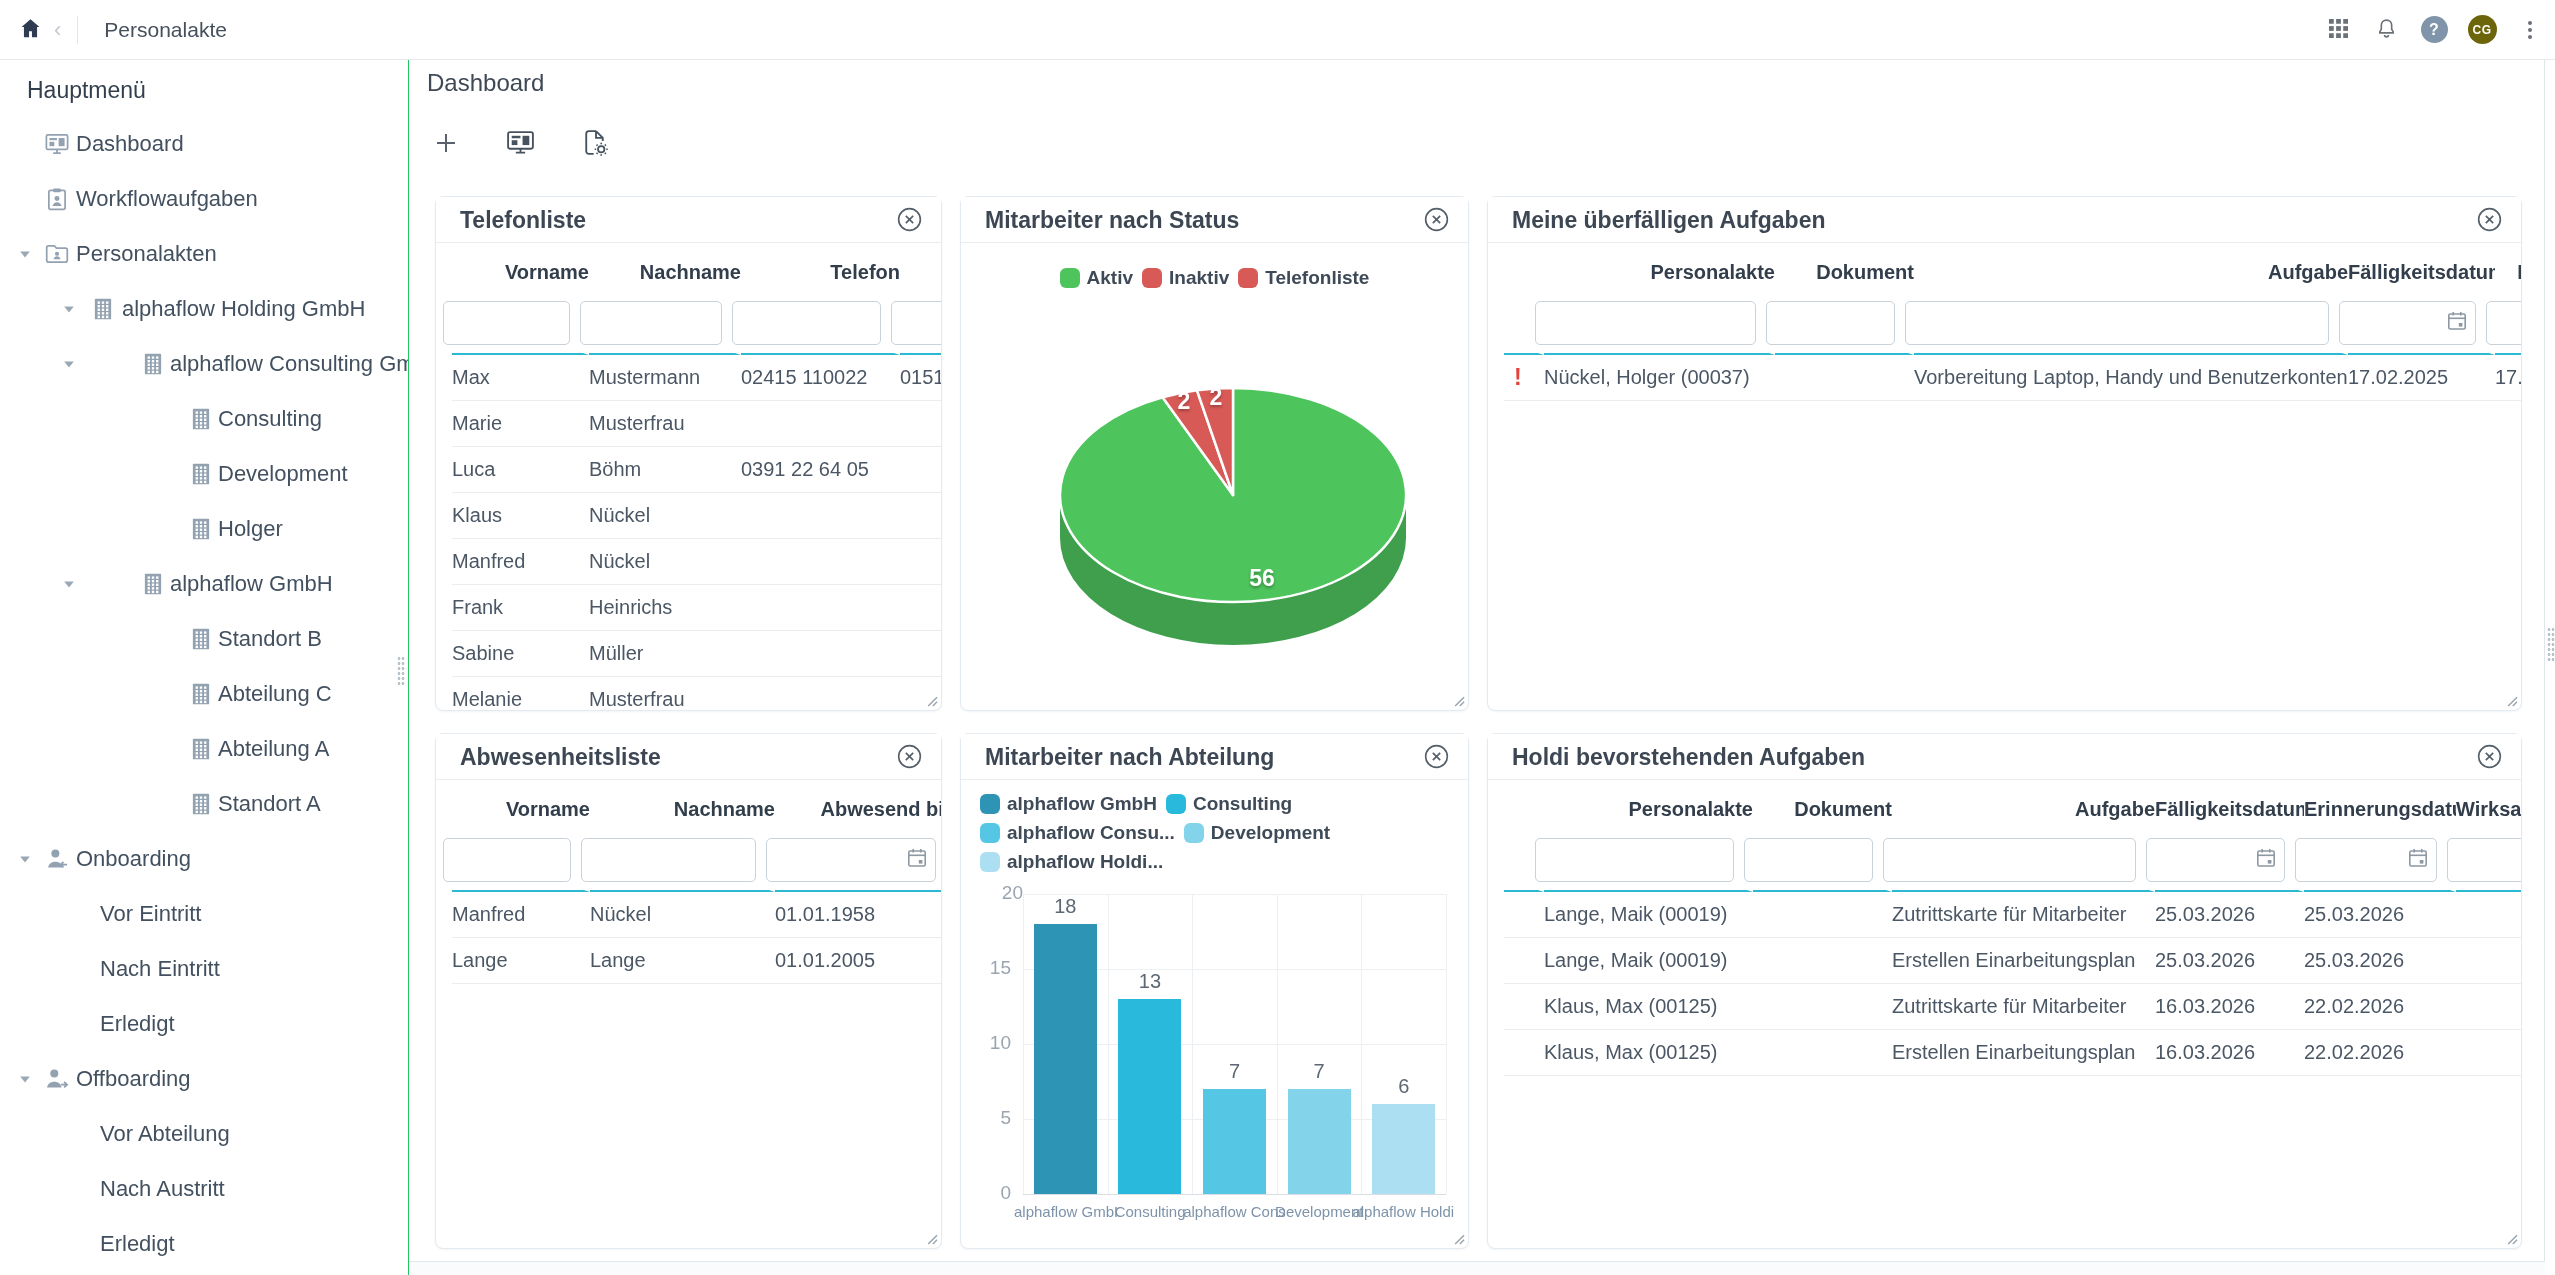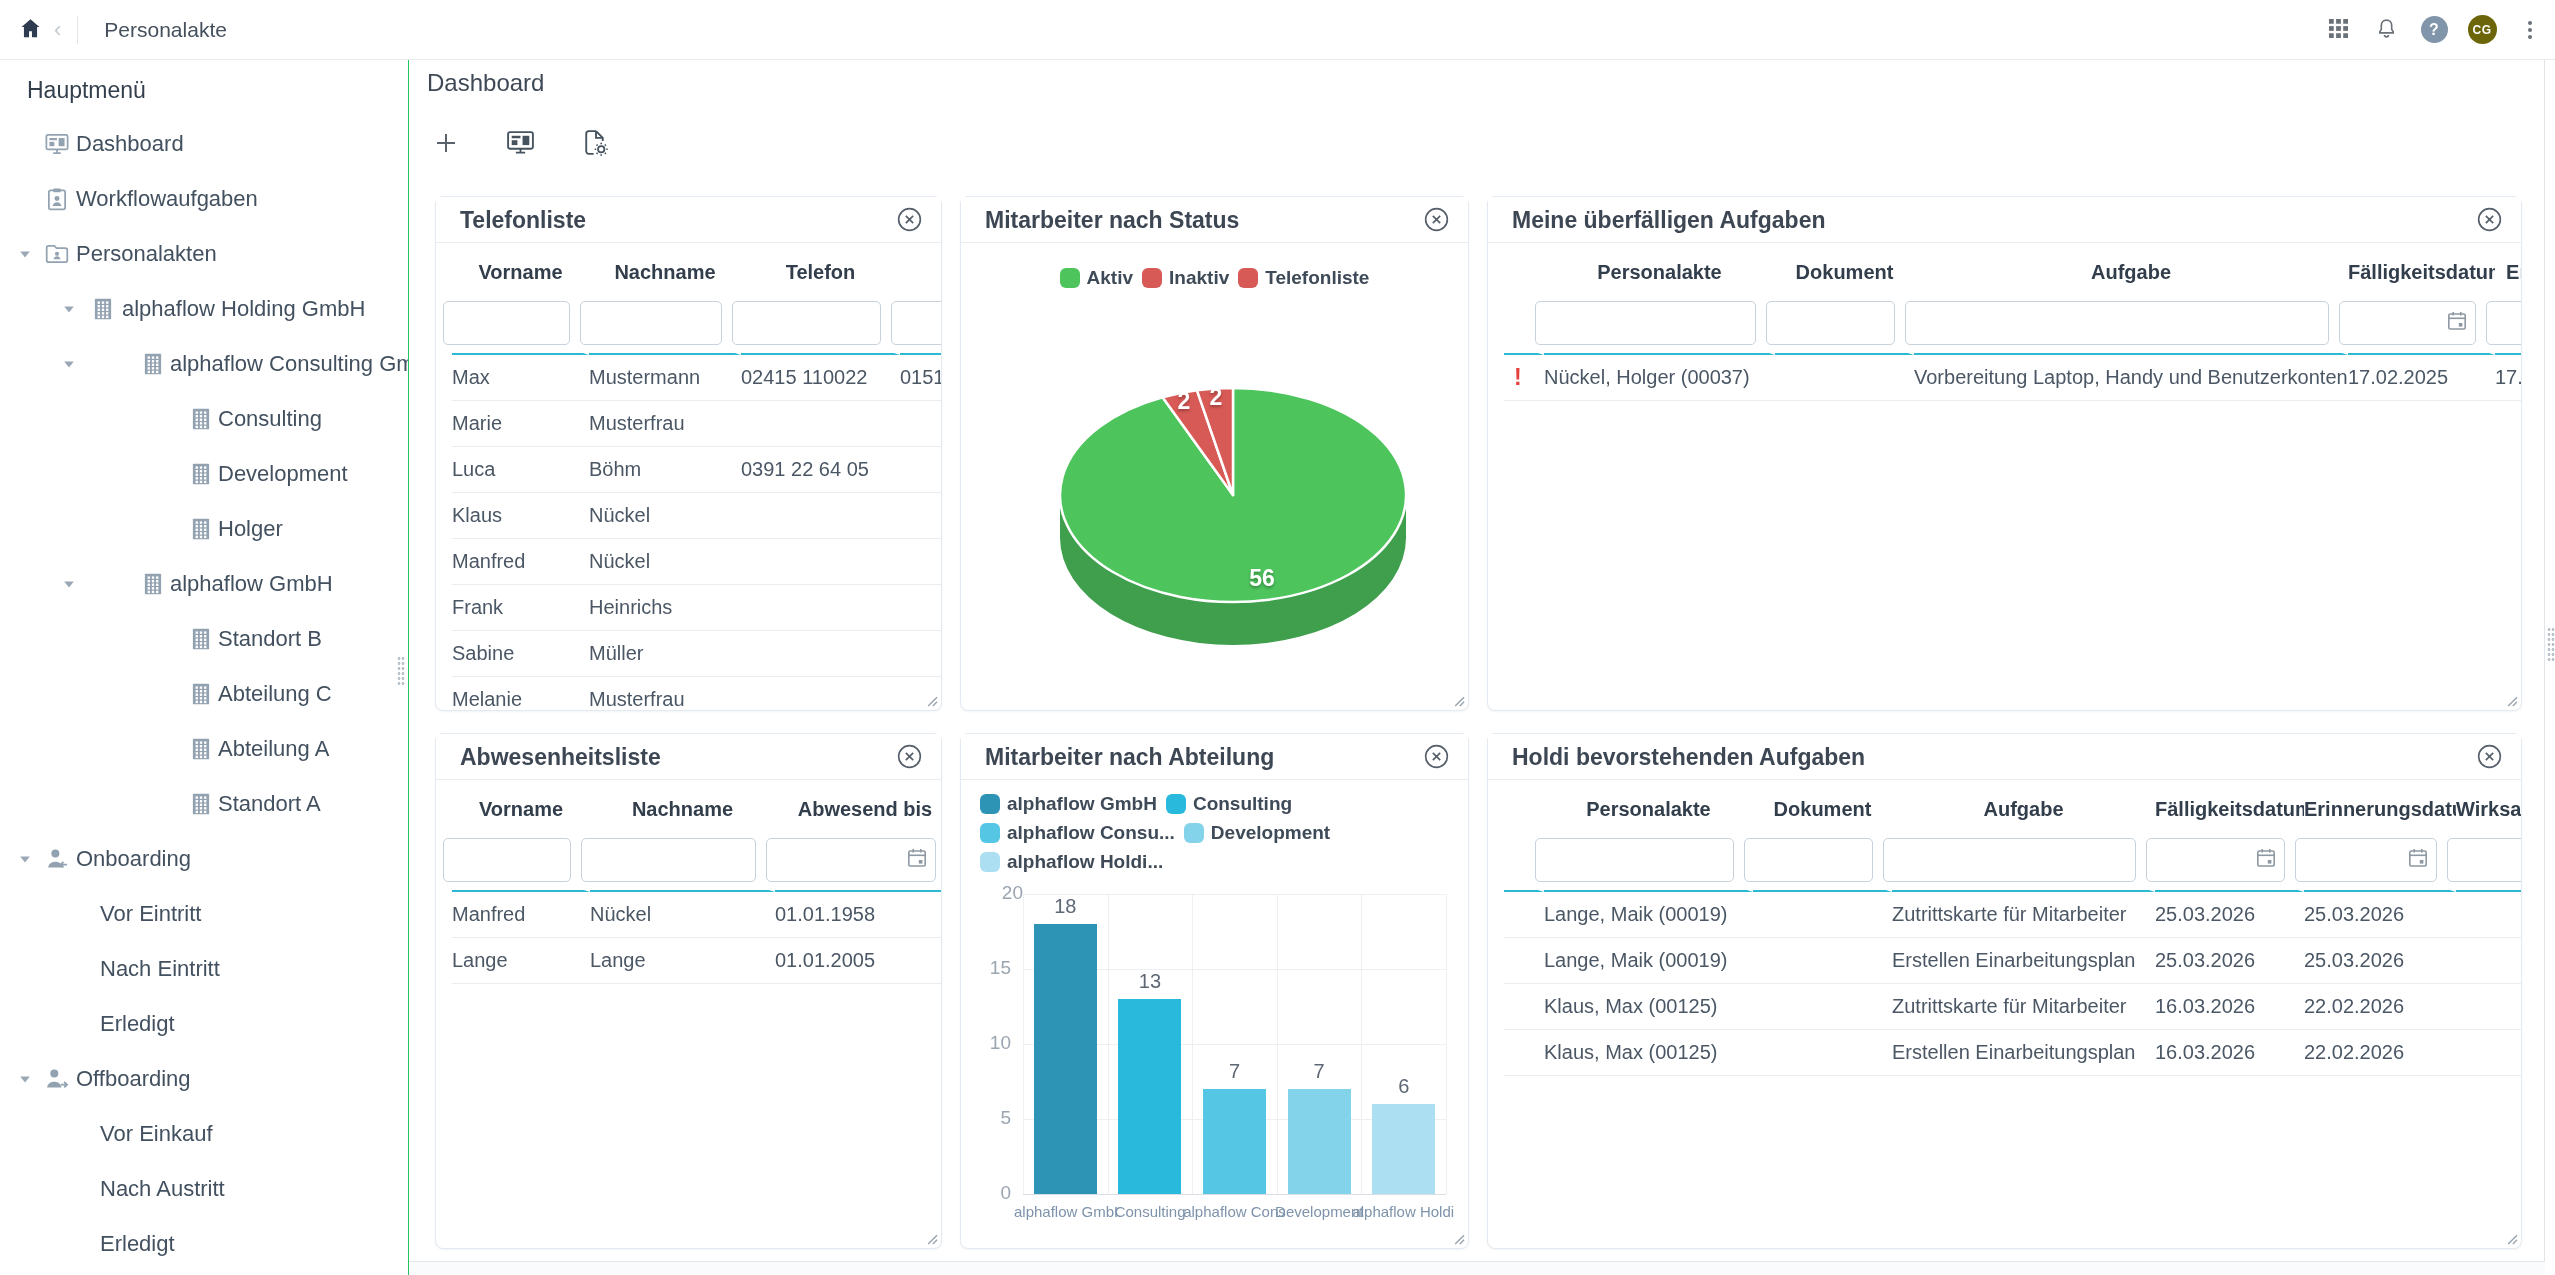--- a/index.html
+++ b/index.html
@@ -32,21 +32,21 @@
   .tool-btn{width:46px;height:46px;border:0;background:none;display:flex;align-items:center;justify-content:center;cursor:pointer;}
 
   .card{position:absolute;background:#fff;border:1px solid #e3eaf1;border-radius:8px;box-shadow:0 1px 2px rgba(25,39,52,.05);}
   .card-head{position:relative;height:45px;border-bottom:1px solid #eaedf0;background:#fff;}
   .card-head h2{margin:0;line-height:46px;padding-left:24px;font-size:23px;font-weight:600;color:#3d4754;white-space:nowrap;}
   .card-close{position:absolute;right:16px;top:7px;width:32px;height:32px;border:0;background:none;padding:0;cursor:pointer;}
   .card-body{position:absolute;top:46px;left:0;right:0;bottom:0;overflow:hidden;}
   .resize-handle{position:absolute;right:3px;bottom:3px;width:15px;height:15px;cursor:nwse-resize;z-index:3;}
 
   table.grid{border-collapse:separate;border-spacing:0;margin-left:16px;table-layout:fixed;}
-  .grid thead th{height:58px;text-align:center;vertical-align:middle;padding:0;font-size:20px;font-weight:700;color:#323e4b;white-space:nowrap;overflow:hidden;}
+  .grid thead th{height:58px;text-align:right;vertical-align:middle;padding:0;font-size:20px;font-weight:700;color:#323e4b;white-space:nowrap;overflow:hidden;}
   .grid tr.flts td{height:52px;padding:0;vertical-align:top;border-bottom:2px solid #2bb8d2;border-right:6px solid #fff;}
   .filt{display:inline-flex;align-items:center;margin-left:-9px;height:44px;border:1.5px solid #c9d2da;border-radius:5px;background:#fff;box-sizing:border-box;}
   .filt input{border:0;outline:none;flex:1 1 auto;min-width:0;height:100%;background:transparent;font:inherit;font-size:19px;color:#42505f;padding:0 8px;}
   .filt svg{flex:0 0 auto;margin-right:6px;}
   .grid tbody td{height:45px;padding:0;vertical-align:middle;font-size:20px;color:#4b5765;border-bottom:1px solid #e9edf0;white-space:nowrap;overflow:hidden;}
   .alert-glyph{color:#e5413d;font-weight:800;font-size:23px;padding-left:10px;display:inline-block;}
 
   .chart-layer{position:absolute;inset:0;}
   .legend{position:absolute;display:flex;flex-wrap:wrap;column-gap:9px;row-gap:7px;}
   .legend.centered{left:0;right:0;justify-content:center;}
@@ -401,21 +401,21 @@
             <path d="M2.2 4.4h9.6L7 10.4z" fill="#9aa8b6"></path>
           </svg></span>
         <span class="ticon" style="left:44px"><svg viewBox="0 0 24 24" width="26" height="26">
             <circle cx="9.5" cy="7" r="3.7" fill="#93a2b1"></circle>
             <path d="M2.8 19.8c.6-3.4 3.2-5.3 6.7-5.3s6.1 1.9 6.7 5.3z" fill="#93a2b1"></path>
             <path d="M15.7 17.2h5.6M18.6 14.6l2.7 2.6-2.7 2.6" fill="none" stroke="#93a2b1" stroke-width="1.7"></path>
           </svg></span>
         <span class="lbl" style="left:76px">Offboarding</span>
       </div>
       <div class="tree-row">
-        <span class="lbl" style="left:100px">Vor Einkauf</span>
+        <span class="lbl" style="left:100px">Vor Abteilung</span>
       </div>
       <div class="tree-row">
         <span class="lbl" style="left:100px">Nach Austritt</span>
       </div>
       <div class="tree-row">
         <span class="lbl" style="left:100px">Erledigt</span>
       </div>
     </nav>
   <span class="sb-grip"></span>
 </aside>

